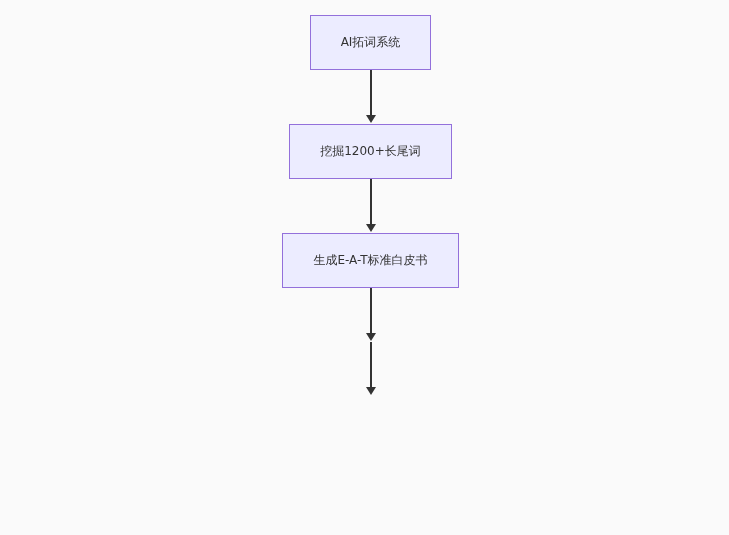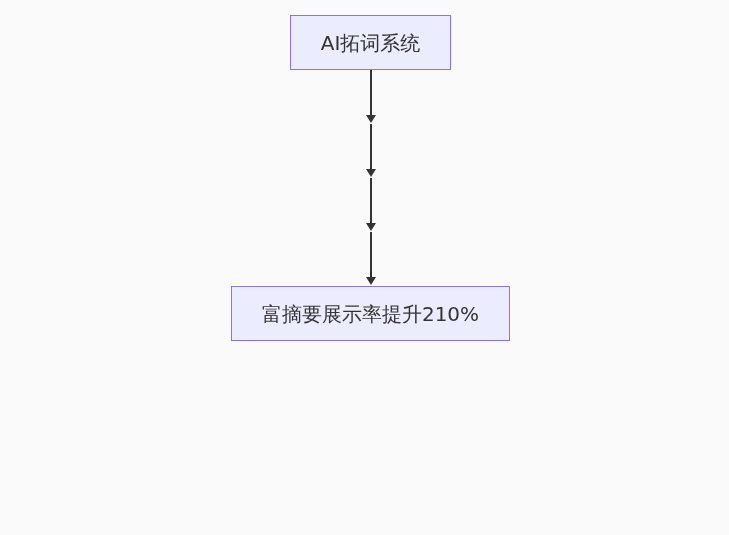--- a/index.html
+++ b/index.html
@@ -27,21 +27,21 @@
   }
   .node {
     min-height: 55px;
     background: var(--node-fill);
     border: 1px solid var(--node-border);
     color: var(--text-color);
     display: flex;
     align-items: center;
     justify-content: center;
     padding: 0 30px;
-    font-size: 20px;
+    font-size: 12px;
     line-height: 1.2;
     white-space: nowrap;
     flex: 0 0 auto;
   }
   .edge {
     width: 2px;
     height: 45px;
     background: var(--arrow-color);
     position: relative;
     flex: 0 0 auto;
@@ -59,24 +59,25 @@
 </style>
 </head>
 <body>
 
 <div class="canvas">
 
   <div class="node">AI拓词系统</div>
 
   <div class="edge"></div>
 
+  <div class="node">挖掘1200+长尾词</div>
+
+  <div class="edge"></div>
+
+  <div class="node">生成E-A-T标准白皮书</div>
 
   <div class="edge"></div>
 
 
   <div class="edge"></div>
 
 
-  <div class="edge"></div>
-
-  <div class="node">富摘要展示率提升210%</div>
-
 </div>
 
 </body></html>

